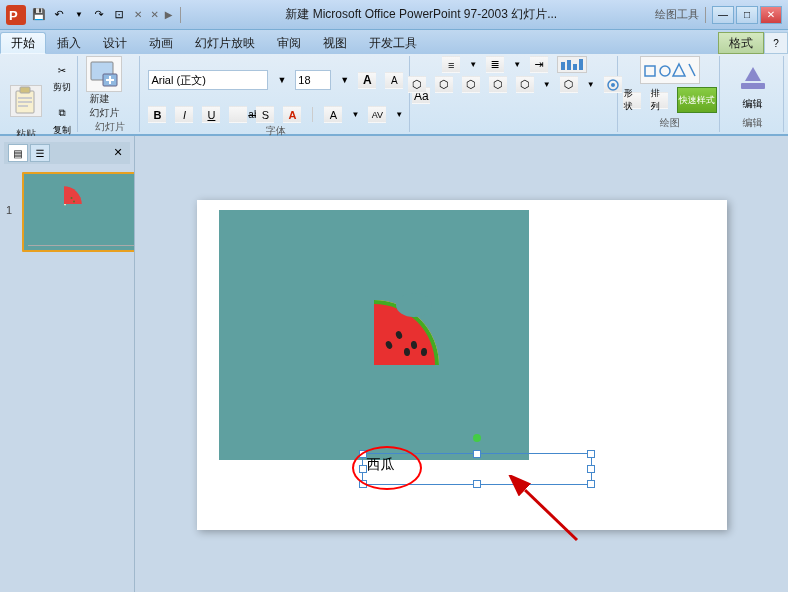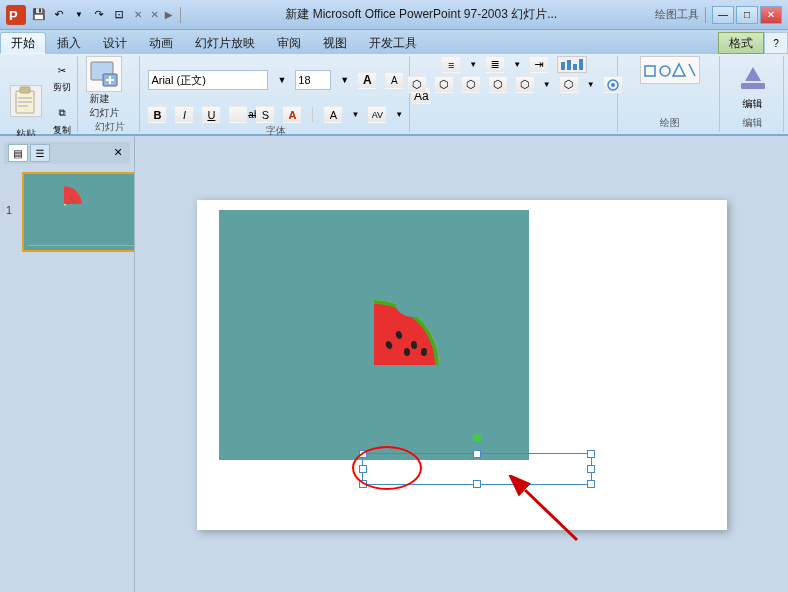--- a/index.html
+++ b/index.html
@@ -251,20 +251,25 @@
         <div class="format-row">
           <div style="width:60px;height:28px;border:1px solid #ccc;background:#f8f8f8;display:flex;align-items:center;justify-content:center;gap:2px;cursor:pointer;">
             <svg width="54" height="24" viewBox="0 0 54 24">
               <rect x="2" y="8" width="10" height="10" fill="none" stroke="#4488cc" stroke-width="1.5"></rect>
               <ellipse cx="22" cy="13" rx="5" ry="5" fill="none" stroke="#4488cc" stroke-width="1.5"></ellipse>
               <polygon points="36,6 42,18 30,18" fill="none" stroke="#4488cc" stroke-width="1.5"></polygon>
               <line x1="46" y1="6" x2="52" y2="18" stroke="#4488cc" stroke-width="1.5"></line>
             </svg>
           </div>
         </div>
+        <div class="format-row">
+          <div class="fmt-btn" style="font-size:9px;">形状</div>
+          <div class="fmt-btn" style="font-size:9px;">排列</div>
+          <div style="width:40px;height:26px;background:linear-gradient(to bottom,#88cc44,#66aa22);border:1px solid #448822;display:flex;align-items:center;justify-content:center;font-size:9px;color:white;cursor:pointer;">快速样式</div>
+        </div>
       </div>
       <div class="ribbon-group-label">绘图</div>
     </div>
 
     <div class="ribbon-group" style="min-width:50px;">
       <div class="ribbon-group-content" style="flex-direction:column;align-items:center;">
         <div class="big-btn">
           <div style="width:36px;height:36px;display:flex;align-items:center;justify-content:center;">
             <svg width="32" height="32" viewBox="0 0 32 32">
               <rect x="4" y="20" width="24" height="6" rx="1" fill="#8888cc"></rect>
@@ -335,20 +340,21 @@
         <div class="selection-handle" style="left:50%;transform:translateX(-50%);top:-4px;"></div>
         <div class="selection-handle" style="right:-4px;top:-4px;"></div>
         <div class="selection-handle" style="right:-4px;top:50%;transform:translateY(-50%);"></div>
         <div class="selection-handle" style="right:-4px;bottom:-4px;"></div>
         <div class="selection-handle" style="left:50%;transform:translateX(-50%);bottom:-4px;"></div>
         <div class="selection-handle" style="left:-4px;bottom:-4px;"></div>
         <div class="selection-handle" style="left:-4px;top:50%;transform:translateY(-50%);"></div>
 
         <div class="rotation-handle" style="left:50%;transform:translateX(-50%);top:-20px;"></div>
 
+        <div style="padding:2px 4px;font-size:14px;font-family:'SimSun','Microsoft YaHei',sans-serif;color:#000;">西瓜</div>
       </div>
 
       <div class="red-circle" style="left:155px;top:246px;width:70px;height:44px;"></div>
 
       <div class="arrow-annotation" style="left:310px;top:275px;">
         <svg width="80" height="70" viewBox="0 0 80 70">
           <defs>
             <marker id="arrowhead" markerWidth="8" markerHeight="6" refX="0" refY="3" orient="auto">
               <polygon points="0 0, 8 3, 0 6" fill="#cc0000"></polygon>
             </marker>

